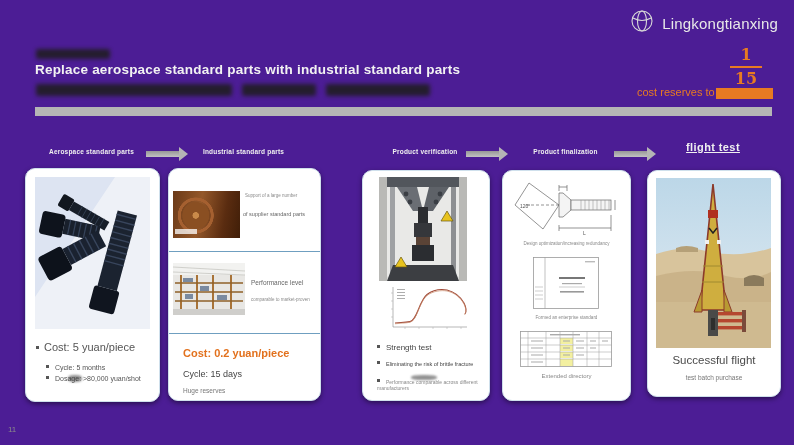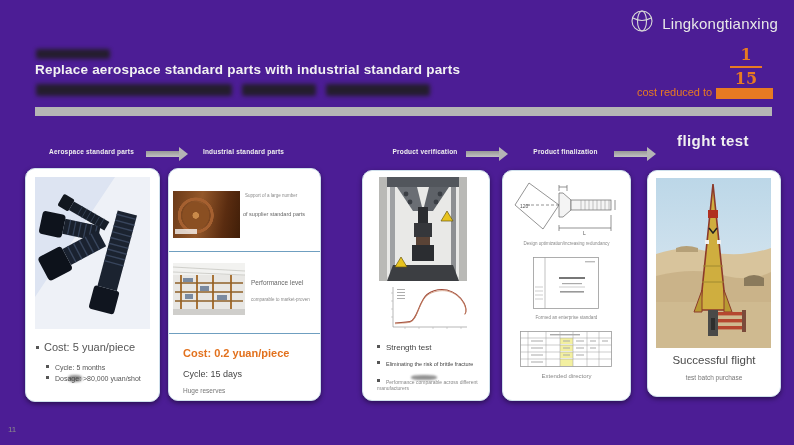--- a/index.html
+++ b/index.html
@@ -20,21 +20,21 @@
   .fraction .den{font-size:16px;line-height:20px;padding-top:1px;}
   .cost-label{position:absolute;left:637px;top:86px;color:#e87a22;font-size:11px;}
   .cost-bar{position:absolute;left:716px;top:88px;width:57px;height:11px;background:#e87a22;}
   .gray-bar{position:absolute;left:35px;top:107px;width:737px;height:9px;background:#b5b5b5;}
   
   .flow-label{position:absolute;top:148px;color:#f0f0f0;font-size:6.5px;font-weight:bold;text-align:center;letter-spacing:.2px;}
   .fl-1{left:25px;width:133px;}
   .fl-2{left:168px;width:151px;}
   .fl-3{left:362px;width:126px;}
   .fl-4{left:502px;width:127px;}
-  .fl-5{left:647px;width:132px;top:132px;font-size:15px;font-weight:bold;letter-spacing:.4px;}
+  .fl-5{left:647px;width:132px;top:141px;font-size:11px;font-weight:bold;letter-spacing:.4px;text-decoration:underline;}
   .arrow{position:absolute;top:151px;height:6px;background:linear-gradient(#979797,#c2c2c2);}
   .arrow::after{content:'';position:absolute;right:-9px;top:-4px;width:0;height:0;
     border-left:9px solid #b5b5b5;border-top:7px solid transparent;border-bottom:7px solid transparent;}
   .ar-1{left:146px;width:33px;}
   .ar-2{left:466px;width:33px;}
   .ar-3{left:614px;width:33px;}
   
   .card{position:absolute;background:#fff;border:1px solid #cfe0ec;border-radius:10px;
         box-shadow:0 2px 5px rgba(0,0,0,.45);overflow:hidden;}
   .c1{left:25px;top:168px;width:133px;height:232px;}
@@ -98,21 +98,21 @@
   <div class="redact r-top"></div>
   <div class="title">Replace aerospace standard parts with industrial standard parts</div>
   <div class="redact r-sub1"></div>
   <div class="redact r-sub2"></div>
   <div class="redact r-sub3"></div>
 
   <div class="fraction">
     <div class="num">1</div>
     <div class="den">15</div>
   </div>
-  <div class="cost-label">cost reduced to</div>
+  <div class="cost-label">cost reserves to</div>
   <div class="cost-bar"></div>
   <div class="gray-bar"></div>
 
   <div class="flow-label fl-1">Aerospace standard parts</div>
   <div class="arrow ar-1"></div>
   <div class="flow-label fl-2">Industrial standard parts</div>
   <div class="flow-label fl-3">Product verification</div>
   <div class="arrow ar-2"></div>
   <div class="flow-label fl-4">Product finalization</div>
   <div class="arrow ar-3"></div>

